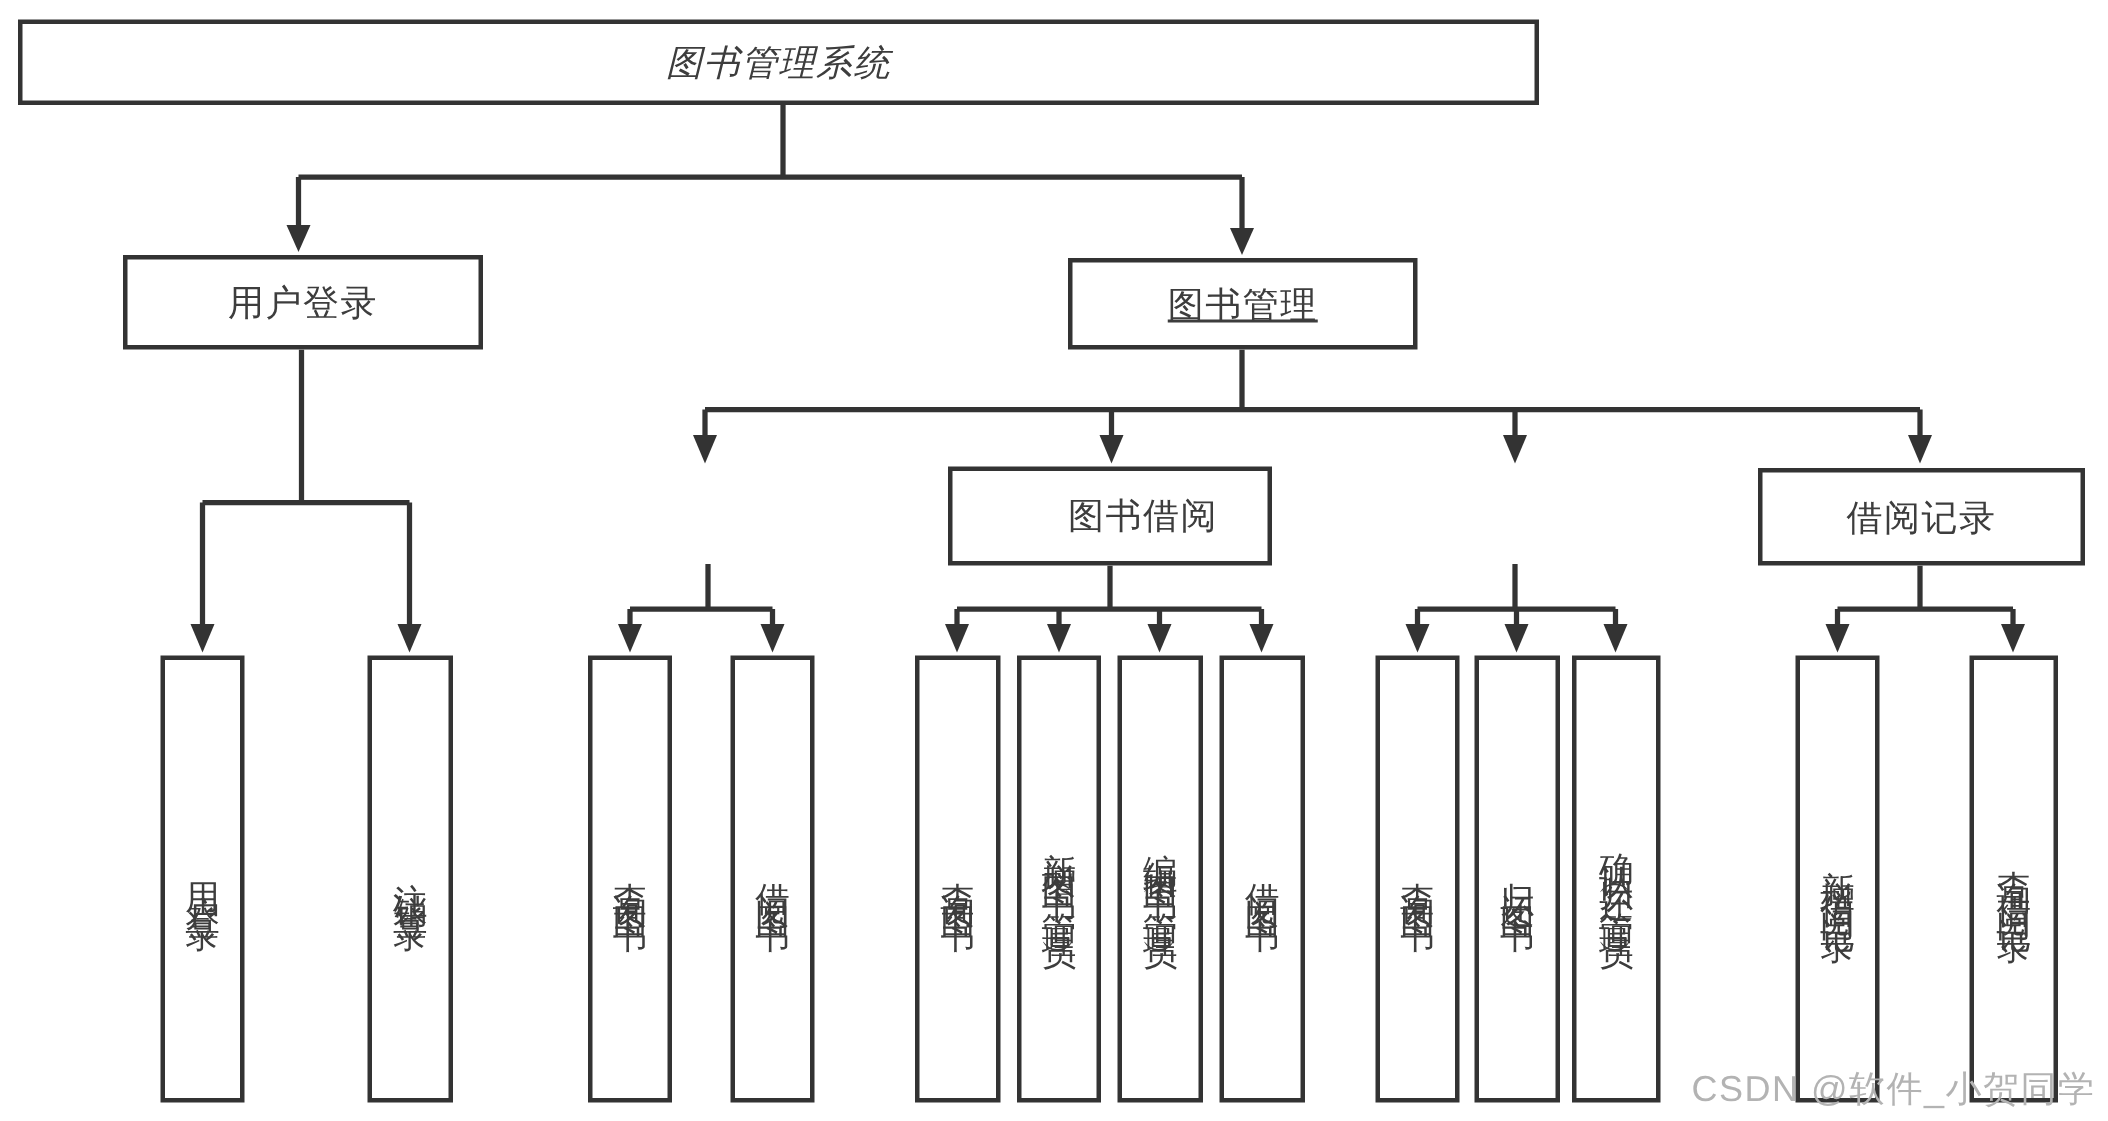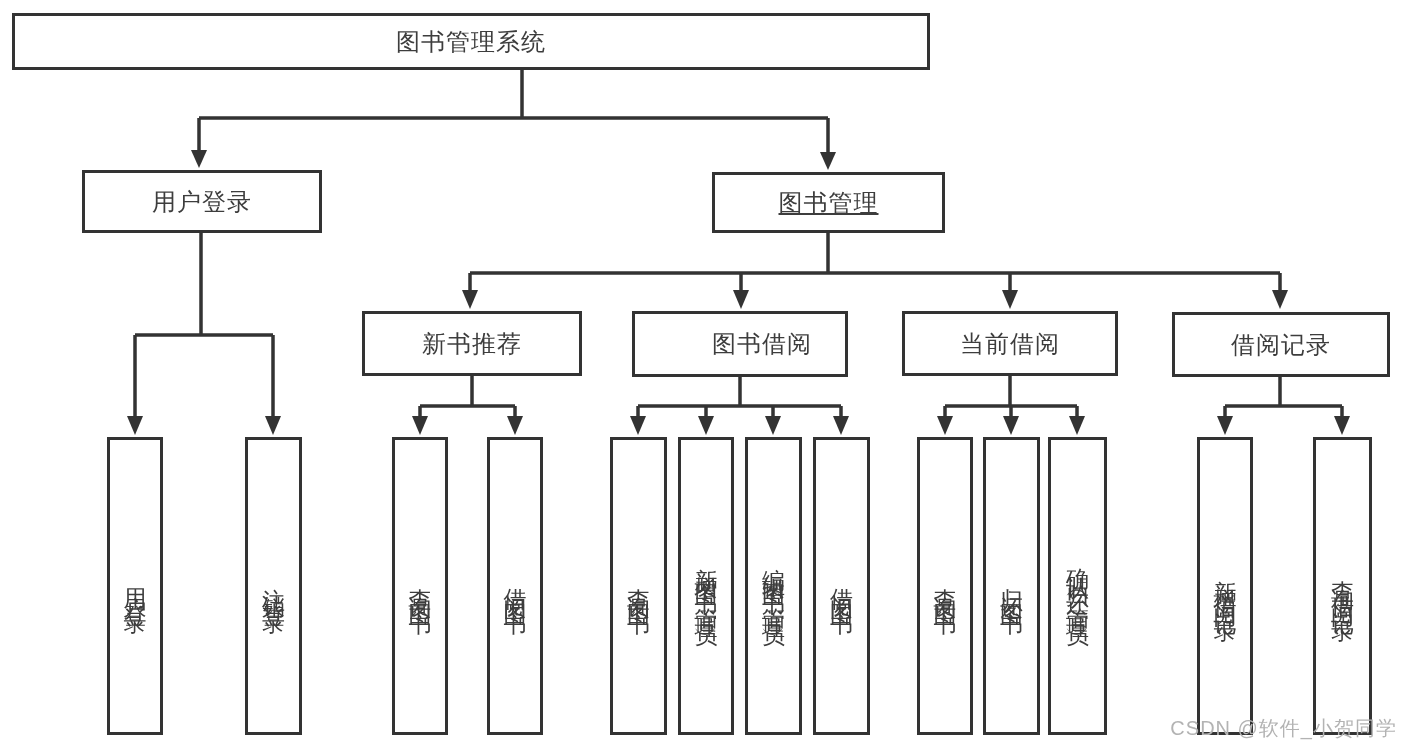--- a/index.html
+++ b/index.html
@@ -31,21 +31,21 @@
     writing-mode:vertical-rl;
     text-orientation:mixed;
     font-size:23px;
     line-height:1;
     letter-spacing:8px;
     white-space:nowrap;
   }
   .watermark{
     position:absolute;
     right:8px;bottom:5px;
-    font-size:20px;
+    font-size:24px;
     color:var(--wm);
     letter-spacing:1px;
     white-space:nowrap;
   }
 </style>
 </head>
 <body>
 
 <div id="stage">
 
@@ -74,39 +74,33 @@
       <polygon points="765,416 781,416 773,435"></polygon>
       <polygon points="833,416 849,416 841,435"></polygon>
       <polygon points="937,416 953,416 945,435"></polygon>
       <polygon points="1003,416 1019,416 1011,435"></polygon>
       <polygon points="1069,416 1085,416 1077,435"></polygon>
       <polygon points="1217,416 1233,416 1225,435"></polygon>
       <polygon points="1334,416 1350,416 1342,435"></polygon>
     </g>
   </svg>
 
-  <div class="box" style="left:12px;top:13px;width:918px;height:57px;">
+  <div class="box" style="left:12px;top:13px;width:1014px;height:57px;font-style:italic;">
     <span class="h-label">图书管理系统</span>
   </div>
 
   <div class="box" style="left:82px;top:170px;width:240px;height:63px;">
     <span class="h-label">用户登录</span>
   </div>
   <div class="box" style="left:712px;top:172px;width:233px;height:61px;text-decoration:underline;">
     <span class="h-label">图书管理</span>
   </div>
 
-  <div class="box" style="left:362px;top:311px;width:220px;height:65px;">
-    <span class="h-label">新书推荐</span>
-  </div>
   <div class="box" style="left:632px;top:311px;width:216px;height:66px;padding-left:44px;">
     <span class="h-label">图书借阅</span>
-  </div>
-  <div class="box" style="left:902px;top:311px;width:216px;height:65px;">
-    <span class="h-label">当前借阅</span>
   </div>
   <div class="box" style="left:1172px;top:312px;width:218px;height:65px;">
     <span class="h-label">借阅记录</span>
   </div>
 
   <div class="box leaf" style="left:107px;width:56px;">
     <span class="v-label">用户登录</span>
   </div>
   <div class="box leaf" style="left:245px;width:57px;">
     <span class="v-label">注销登录</span>

